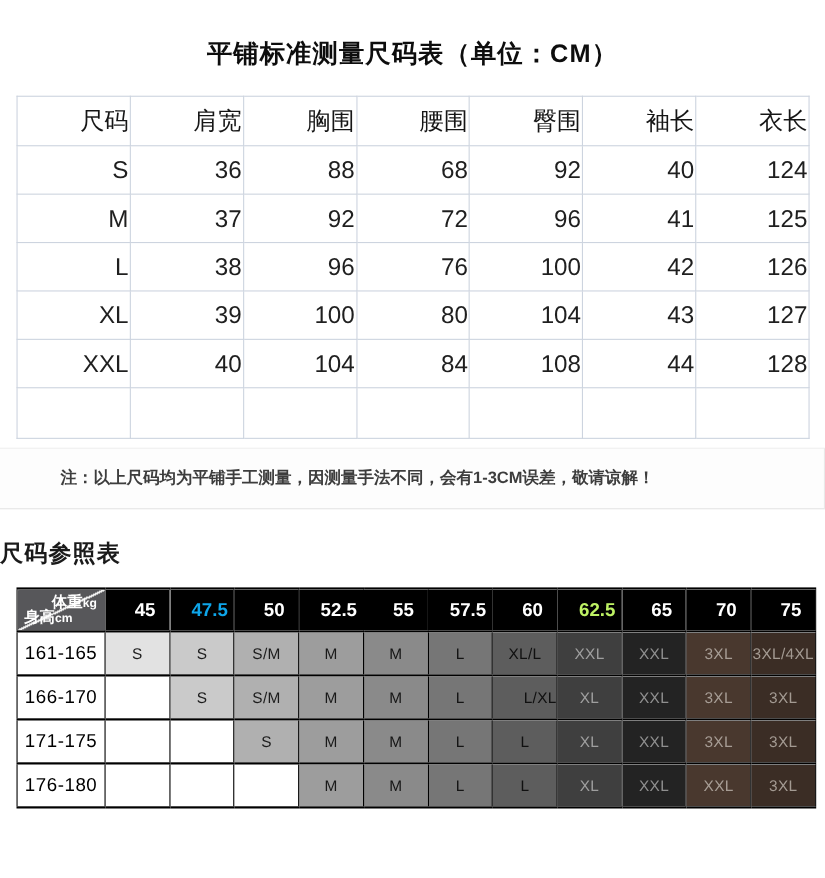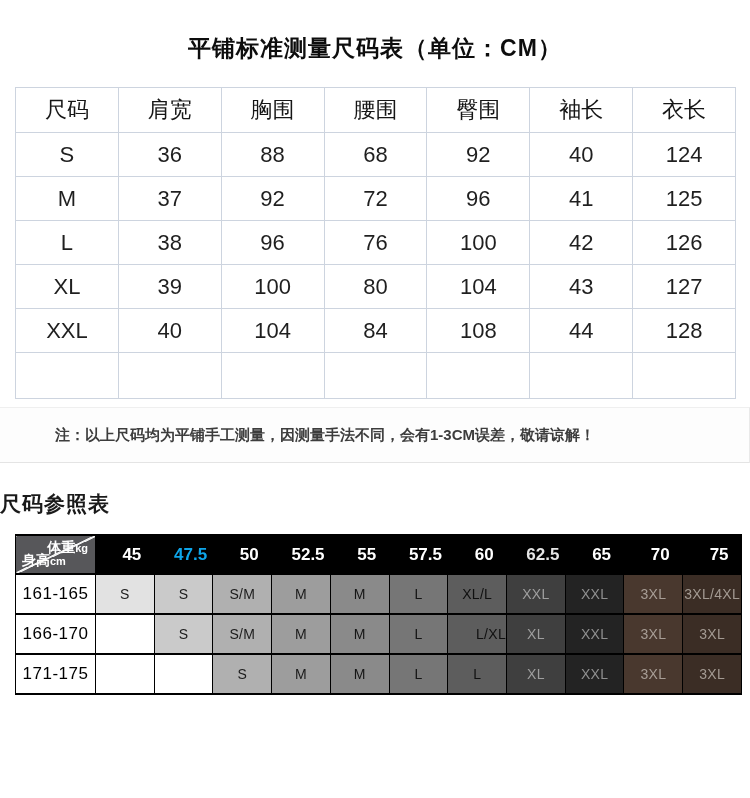--- a/index.html
+++ b/index.html
@@ -13,21 +13,21 @@
     margin:0; padding-top:33px; text-align:center;
     font-size:23px; line-height:30px; font-weight:bold; color:#0d0d0d;
     letter-spacing:1px;
   }
   
   table.m-table {
     border-collapse:collapse; table-layout:fixed;
     width:721px; margin:24px 14px 0 15px;
   }
   table.m-table td {
-    border:1px solid #cdd4df; height:44px; text-align:center;
+    border:1px solid #cdd4df; height:44px; text-align:right;
     font-size:22px; color:#1f1f1f; white-space:nowrap; overflow:hidden;
   }
   table.m-table tr.m-head td { height:45px; font-size:22px; color:#161616; }
   table.m-table tr.m-empty td { height:46px; }
   
   .note-bar {
     margin-top:8px; width:750px; background:#fdfdfd;
     border-top:1px solid #efefef; border-bottom:1px solid #e4e4e4;
     border-right:1px solid #e9e9e9;
     padding:18px 20px 18px 55px;
@@ -157,21 +157,21 @@
           <span class="c-top">体重<span class="unit">kg</span></span>
           <span class="c-bottom">身高<span class="unit">cm</span></span>
         </th>
         <th class="w-head" style="background-color: rgb(0, 0, 0); color: rgb(255, 255, 255);">45</th>
         <th class="w-head" style="background-color: rgb(0, 0, 0); color: #0ea5e9;">47.5</th>
         <th class="w-head" style="background-color: rgb(0, 0, 0); color: rgb(255, 255, 255);">50</th>
         <th class="w-head" style="background-color: rgb(0, 0, 0); color: rgb(255, 255, 255);">52.5</th>
         <th class="w-head" style="background-color: rgb(0, 0, 0); color: rgb(255, 255, 255);">55</th>
         <th class="w-head" style="background-color: rgb(0, 0, 0); color: rgb(255, 255, 255);">57.5</th>
         <th class="w-head" style="background-color: rgb(0, 0, 0); color: rgb(255, 255, 255);">60</th>
-        <th class="w-head" style="background-color: rgb(0, 0, 0); color: #e5e5e5; text-align: center;">62.5</th>
+        <th class="w-head" style="background-color: rgb(0, 0, 0); color: #bef264; text-align: center;">62.5</th>
         <th class="w-head" style="background-color: rgb(0, 0, 0); color: rgb(255, 255, 255);">65</th>
         <th class="w-head" style="background-color: rgb(0, 0, 0); color: rgb(255, 255, 255);">70</th>
         <th class="w-head" style="background-color: rgb(0, 0, 0); color: rgb(255, 255, 255);">75</th>
       </tr>
       <tr>
         <th class="h-head">161-165</th>
         <td class="s-cell" style="background-color: rgb(226, 226, 226); color: rgb(28, 28, 28);">S</td>
         <td class="s-cell" style="background-color: rgb(202, 202, 202); color: rgb(28, 28, 28);">S</td>
         <td class="s-cell" style="background-color: rgb(176, 176, 176); color: rgb(28, 28, 28);">S/M</td>
         <td class="s-cell" style="background-color: rgb(157, 157, 157); color: rgb(26, 26, 26);">M</td>
@@ -204,14 +204,28 @@
         <td class="s-cell" style="background-color: rgb(176, 176, 176); color: rgb(28, 28, 28);">S</td>
         <td class="s-cell" style="background-color: rgb(157, 157, 157); color: rgb(26, 26, 26);">M</td>
         <td class="s-cell" style="background-color: rgb(138, 138, 138); color: rgb(21, 21, 21);">M</td>
         <td class="s-cell" style="background-color: rgb(118, 118, 118); color: rgb(20, 20, 20);">L</td>
         <td class="s-cell" style="background-color: rgb(93, 93, 93); color: rgb(16, 16, 16);">L</td>
         <td class="s-cell" style="background-color: rgb(63, 63, 63); color: rgb(159, 159, 159);">XL</td>
         <td class="s-cell" style="background-color: rgb(35, 35, 35); color: rgb(143, 143, 143);">XXL</td>
         <td class="s-cell" style="background-color: rgb(73, 56, 46); color: rgb(167, 157, 149);">3XL</td>
         <td class="s-cell" style="background-color: rgb(59, 45, 37); color: rgb(163, 154, 146);">3XL</td>
       </tr>
+      <tr>
+        <th class="h-head">176-180</th>
+        <td class="s-cell" style="background-color: rgb(255, 255, 255);"></td>
+        <td class="s-cell" style="background-color: rgb(255, 255, 255);"></td>
+        <td class="s-cell" style="background-color: rgb(255, 255, 255);"></td>
+        <td class="s-cell" style="background-color: rgb(157, 157, 157); color: rgb(26, 26, 26);">M</td>
+        <td class="s-cell" style="background-color: rgb(138, 138, 138); color: rgb(21, 21, 21);">M</td>
+        <td class="s-cell" style="background-color: rgb(118, 118, 118); color: rgb(20, 20, 20);">L</td>
+        <td class="s-cell" style="background-color: rgb(93, 93, 93); color: rgb(16, 16, 16);">L</td>
+        <td class="s-cell" style="background-color: rgb(63, 63, 63); color: rgb(159, 159, 159);">XL</td>
+        <td class="s-cell" style="background-color: rgb(35, 35, 35); color: rgb(143, 143, 143);">XXL</td>
+        <td class="s-cell" style="background-color: rgb(73, 56, 46); color: rgb(167, 157, 149);">XXL</td>
+        <td class="s-cell" style="background-color: rgb(59, 45, 37); color: rgb(163, 154, 146);">3XL</td>
+      </tr>
     </tbody>
 </table>
 
 </body></html>

